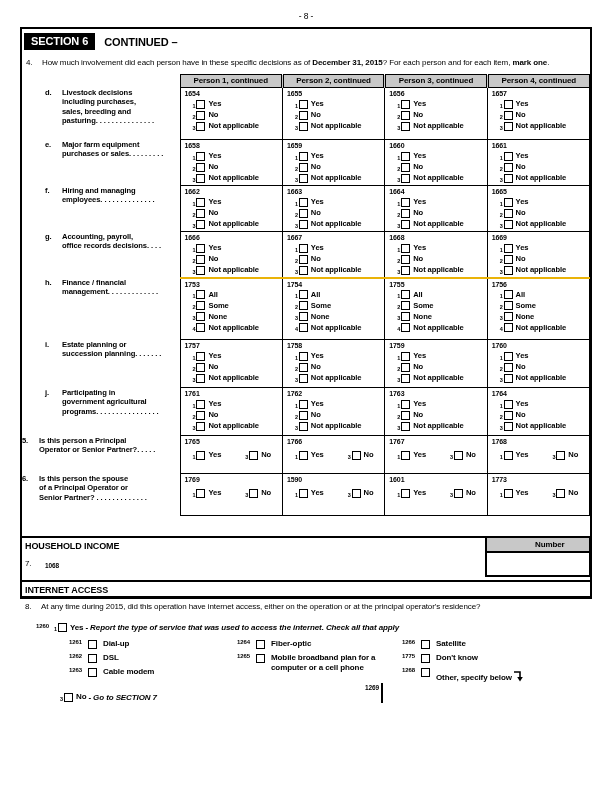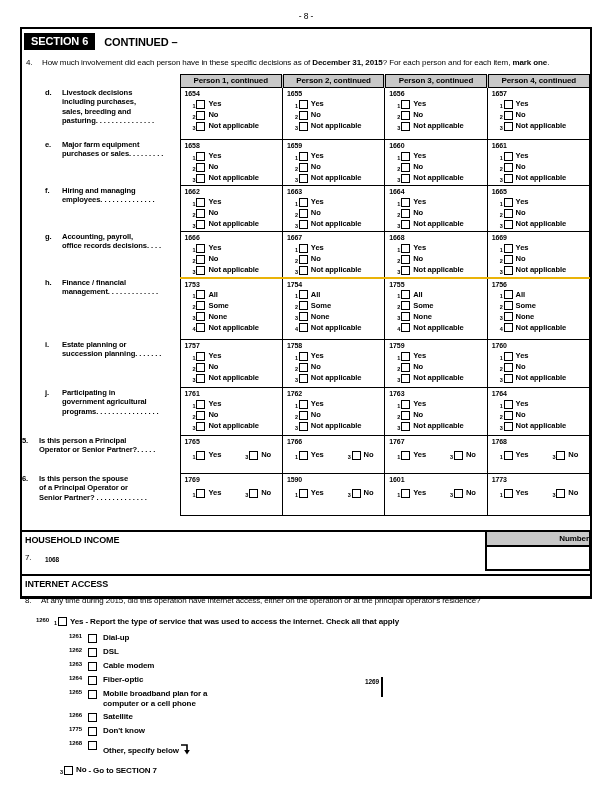--- a/index.html
+++ b/index.html
@@ -33,37 +33,37 @@
   .tcell.thick { border-top:2px solid #eab308; }
   .code { font-size:7px; font-weight:bold; line-height:8.5px; margin:1px 0 1px 1px; }
   .opt { display:flex; align-items:flex-end; margin:0 0 2px 9px; }
   .sub { font-size:5.5px; font-weight:bold; line-height:6px; margin:0 1px 0 0; }
   .cb { width:9px; height:9px; border:1px solid #000; box-sizing:border-box; background:#fff; display:inline-block; flex:0 0 9px; }
   .olabel { font-size:7.6px; font-weight:bold; line-height:8.5px; margin-left:3px; white-space:nowrap; }
   .inline-opts { display:flex; margin-top:4px; }
   .inline-opts .opt2 { margin-left:24px; }
 
   
-  .hi-section { position:relative; border-top:2px solid #000; margin-top:14px; }
+  .hi-section { position:relative; border-top:2px solid #000; margin-top:20px; }
   .sec-heading { font-weight:bold; font-size:9px; margin:3px 0 0 3px; }
   .q7 { display:flex; font-size:8px; line-height:10px; margin:8px 0 0 3px; align-items:flex-start; }
   .q7-code { font-size:6.5px; font-weight:bold; margin:2px 0 0 4px; }
   .number-box { position:absolute; top:-2px; right:-1px; width:106px; border:2px solid #000; box-sizing:border-box; }
-  .nb-head { background:#c8c8c8; border-bottom:2px solid #000; text-align:right; font-size:8px;
-             font-weight:bold; height:13px; line-height:13px; }
+  .nb-head { background:#c8c8c8; border-bottom:2px solid #000; text-align:left; font-size:8px;
+             font-weight:bold; height:13px; line-height:13px;padding-left:48px; }
   .nb-body { height:22px; background:#fff; }
 
   
   .ia-section { position:relative; border-top:2px solid #000; margin-top:9px; }
   .q8 { display:flex; font-size:8px; line-height:10px; margin:7px 0 0 3px; }
   .yes-line { display:flex; align-items:flex-end; margin:11px 0 0 14px; font-size:8px; }
   .yes-code { font-size:6px; font-weight:bold; align-self:flex-start; margin-right:5px; }
   .yn-bold { font-weight:bold; }
-  .yes-rest { margin-left:2px; font-weight:bold; }
-  .services { display:flex; margin:7px 0 0 40px;flex-direction:column; }
+  .yes-rest { margin-left:2px; font-weight:bold;font-style:italic; }
+  .services { display:flex; margin:7px 0 0 40px; }
   .svc-col1 { width:168px; } .svc-col2 { width:165px; } .svc-col3 { width:190px; }
   .svc { display:flex; align-items:flex-start; margin-bottom:4px; }
   .svc-code { font-size:6px; font-weight:bold; flex:0 0 20px; text-align:right; margin-right:6px; }
   .svc .cb { margin-top:1px; }
   .svc-label { font-size:8px; font-weight:bold; line-height:9.5px; margin-left:6px; max-width:125px; }
   .no-line { display:flex; align-items:flex-end; margin:6px 0 0 38px; font-size:8px; }
   .specify { position:absolute; left:343px; top:101px; display:flex; align-items:flex-start; }
   .specify-code { font-size:6.5px; font-weight:bold; margin:1px 2px 0 0; }
   .specify-bar { width:2px; height:20px; background:#000; }
   .arrow-icon { margin-left:1px; position:relative; top:2px; }

